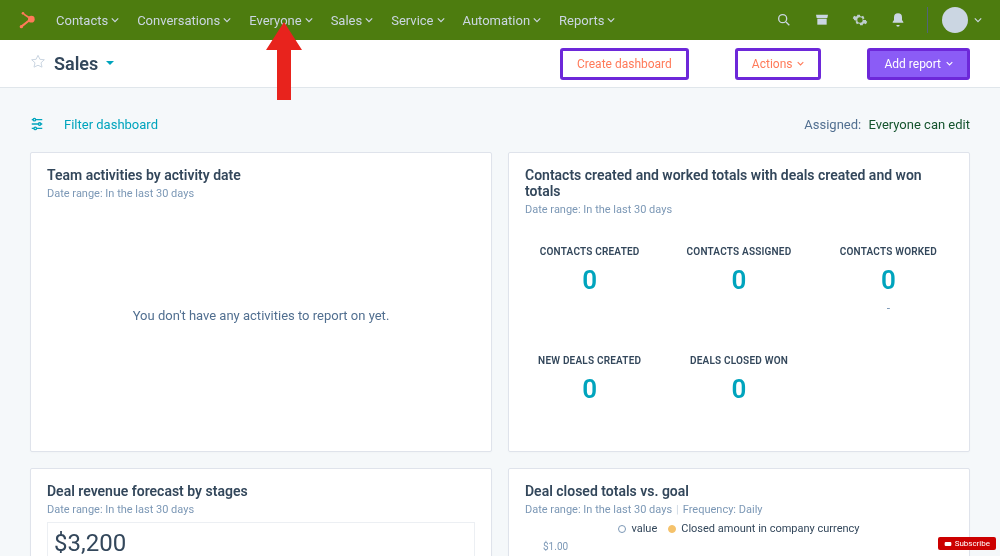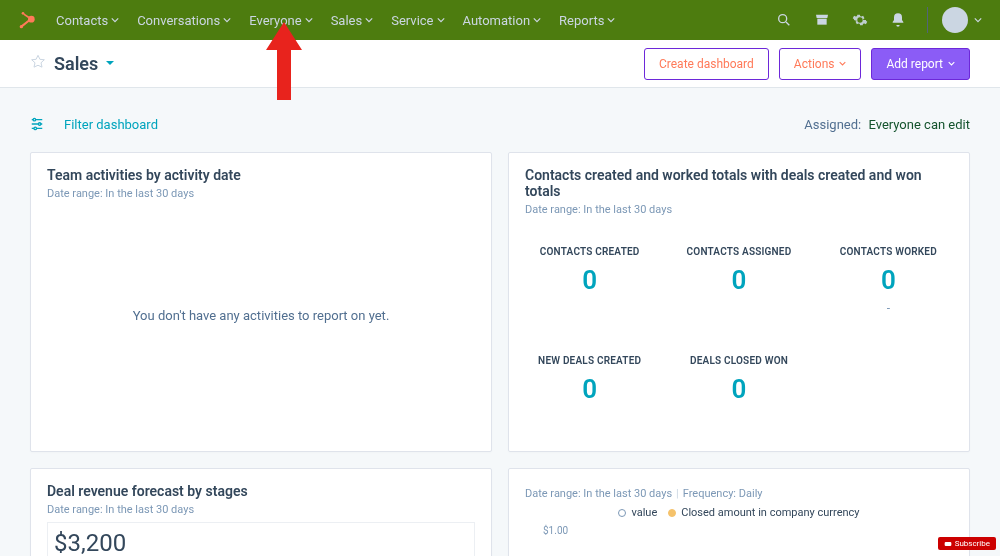--- a/index.html
+++ b/index.html
@@ -15,21 +15,21 @@
   .nav-icon { width: 18px; height: 18px; display:flex; align-items:center; justify-content:center; cursor:pointer; color:#cbd6e2; }
   .avatar { width: 26px; height: 26px; border-radius: 50%; background: #cbd6e2; }
   .avatar-wrap { display:flex; align-items:center; gap:6px; padding-left:14px; border-left:1px solid #516578;}
 
   
   .subhead { height: 48px; background: #fff; border-bottom: 1px solid #e0e6eb; display: flex; align-items: center; padding: 0 30px; }
   .star { color: #cbd6e2; margin-right: 8px; }
   .subhead-title { font-size: 18px; font-weight: 600; color: #33475b; margin-right: 6px; }
   .subhead-caret { color: #00a4bd; }
   .subhead-actions { margin-left: auto; display: flex; gap: 10px; }
-  .btn { height: 32px; padding: 0 14px; border: 1px solid #6d28d9; border-radius: 3px; font-size: 12px; display: flex; align-items: center; cursor: pointer; background: #fff; color: #ff7a59; gap:5px; }
+  .btn { height: 32px; padding: 0 14px; border: 3px solid #6d28d9; border-radius: 3px; font-size: 12px; display: flex; align-items: center; cursor: pointer; background: #fff; color: #ff7a59; gap:5px;margin-left:36px; }
   .btn.primary { background: #8b5cf6; color: #fff; }
   .btn svg { width:7px; height:7px; }
 
   
   .filter-row { height: 36px; margin-top: 18px; display:flex; align-items:center; padding: 0 30px; color:#00a4bd; font-size:13px; }
   .filter-left { display:flex; align-items:center; gap:20px; cursor:pointer; }
   .filter-right { margin-left:auto; font-size:13px; }
   .assigned-label { color:#516f90; }
   .assigned-value { color:#14532d; cursor:pointer; margin-left:4px; }
 
@@ -239,20 +239,21 @@
 
   <div class="card short">
     <div class="card-title">Deal revenue forecast by stages</div>
     <div class="card-sub">Date range: In the last 30 days</div>
     <div class="chart-area">
       <div class="forecast-val" style="margin:6px 0 0 6px;">$3,200</div>
     </div>
   </div>
 
   <div class="card short">
+    <div class="card-title">Deal closed totals vs. goal</div>
     <div class="card-sub">
       <span>Date range: In the last 30 days</span><span class="sep">|</span><span>Frequency: Daily</span>
     </div>
     <div class="legend-row">
       <div class="lg">
           <span class="circ"></span>
           <span>value</span>
         </div>
       <div class="lg">
           <span class="circ filled"></span>

